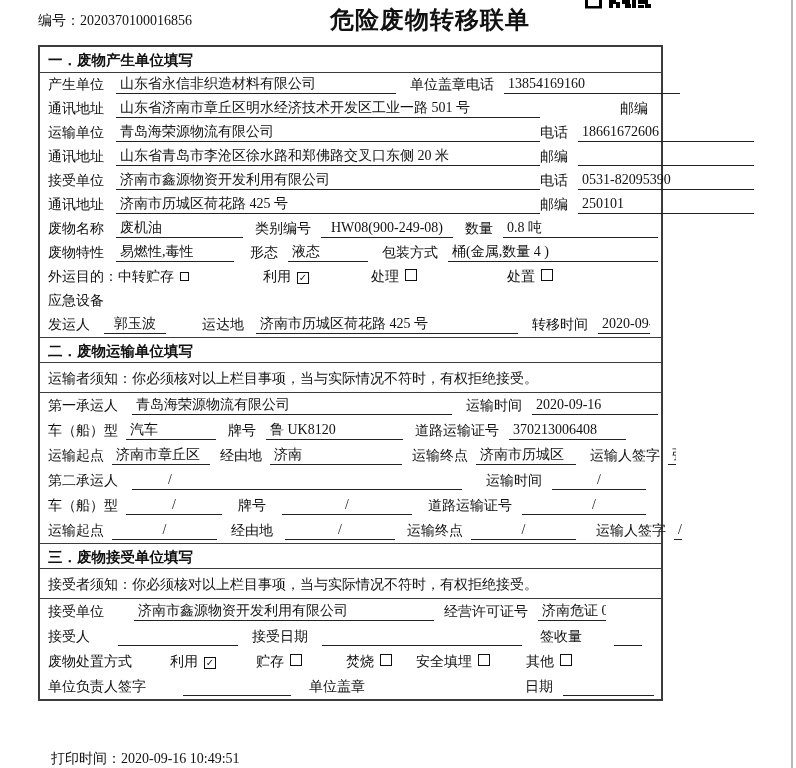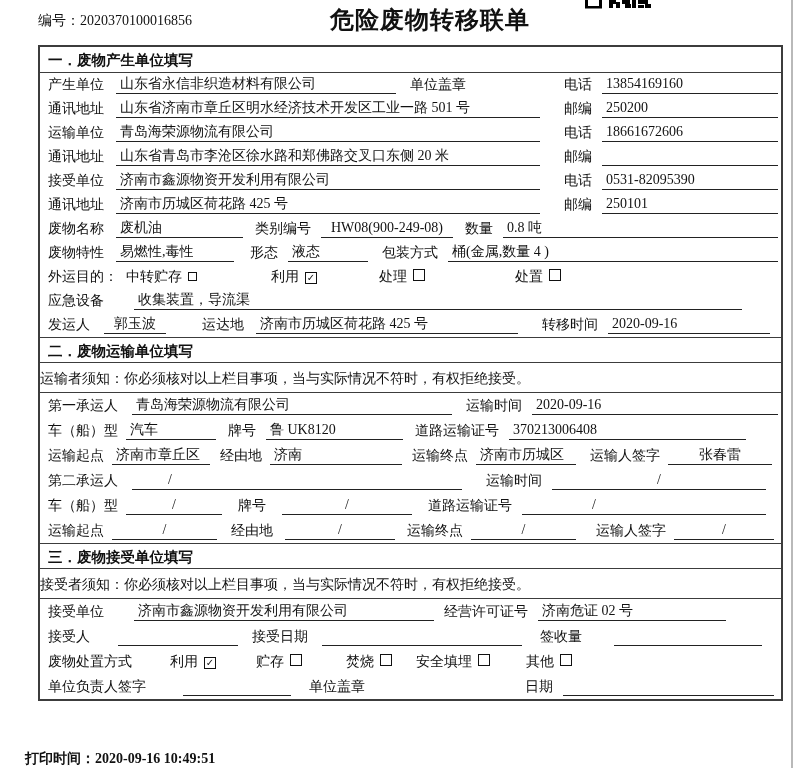--- a/index.html
+++ b/index.html
@@ -11,31 +11,31 @@
   
   .hdr{position:relative;height:44px;}
   .serial{position:absolute;left:38px;top:12px;white-space:nowrap;}
   .doc-title{
     position:absolute;left:330px;top:4px;font-family:"Liberation Sans","DejaVu Sans",sans-serif;
     font-weight:bold;font-size:24px;letter-spacing:1px;white-space:nowrap;
   }
   .qr{position:absolute;left:585px;top:0;}
   
   .form{
-    position:absolute;left:38px;top:45px;width:745px;box-sizing:border-box;
+    position:absolute;left:38px;top:45px;width:625px;box-sizing:border-box;
     border:2px solid #3c3c3c;background:#fff;
   }
   .sec-head{
     height:26px;box-sizing:border-box;padding:4px 8px 0 8px;
     font-family:"Liberation Sans","DejaVu Sans",sans-serif;font-weight:bold;font-size:14.5px;
     border-bottom:1.5px solid #3c3c3c;
   }
   .sec-head.mid{border-top:1.5px solid #3c3c3c;}
   .note{
-    height:30px;box-sizing:border-box;padding:7px 8px 0 0;border-bottom:1px solid #3c3c3c;
+    height:30px;box-sizing:border-box;padding:7px 8px 0 8px;border-bottom:1px solid #3c3c3c;
     white-space:nowrap;
   }
   .r{
     display:flex;align-items:flex-end;height:24px;box-sizing:border-box;
     padding:0 3px 3px 8px;white-space:nowrap;
   }
   .r.tall{height:25px;}
   .lbl{white-space:nowrap;flex:0 0 auto;}
   .val{
     border-bottom:1px solid #222;box-sizing:border-box;padding:0 4px;min-height:18px;
@@ -44,21 +44,21 @@
   .val.grow{flex:1 1 auto;}
   .val.ctr{text-align:center;}
   .sp{flex:0 0 auto;}
   .cb{
     display:inline-block;width:12px;height:12px;border:1px solid #111;box-sizing:border-box;
     font:10px/10px "DejaVu Sans",sans-serif;text-align:center;vertical-align:-1px;
     margin-left:6px;background:#fff;
   }
   .cb.sm{width:9px;height:9px;vertical-align:0;}
   .cbi{display:inline-flex;align-items:baseline;}
-  .ftr{position:absolute;left:25px;top:750px;white-space:nowrap;font-weight:bold;}
+  .ftr{position:absolute;left:51px;top:750px;white-space:nowrap;}
 </style>
 </head>
 <body>
 
 <div class="hdr">
   <div class="serial"><span>编号：</span><span>2020370100016856</span></div>
   <div class="doc-title">危险废物转移联单</div>
   <svg class="qr" width="66" height="9" viewBox="0 0 66 9">
     <g fill="#000">
       <rect x="0" y="0" width="3" height="8"></rect>
@@ -88,21 +88,20 @@
     <span class="sp" style="flex:1"></span>
     <span class="lbl" style="margin-right:10px">电话</span>
     <span class="val" style="width:176px">13854169160</span>
   </div>
 
   <div class="r">
     <span class="lbl" style="width:58px;margin-right:10px">通讯地址</span>
     <span class="val" style="width:424px">山东省济南市章丘区明水经济技术开发区工业一路 501 号</span>
     <span class="sp" style="flex:1"></span>
     <span class="lbl" style="margin-right:10px">邮编</span>
-    <span class="val" style="width:176px">250200</span>
   </div>
 
   <div class="r">
     <span class="lbl" style="width:58px;margin-right:10px">运输单位</span>
     <span class="val" style="width:424px">青岛海荣源物流有限公司</span>
     <span class="sp" style="flex:1"></span>
     <span class="lbl" style="margin-right:10px">电话</span>
     <span class="val" style="width:176px">18661672606</span>
   </div>
 
@@ -143,51 +142,50 @@
     <span class="lbl" style="width:58px;margin-right:10px">废物特性</span>
     <span class="val" style="width:118px">易燃性,毒性</span>
     <span class="lbl" style="margin-left:16px;margin-right:10px">形态</span>
     <span class="val" style="width:80px">液态</span>
     <span class="lbl" style="margin-left:14px;margin-right:10px">包装方式</span>
     <span class="val grow">桶(金属,数量  4 )</span>
   </div>
 
   <div class="r">
     <span class="lbl">外运目的：</span>
-    <span class="cbi" style="margin-left:8px">
+    <span class="cbi" style="">
       <span>中转贮存</span>
       <span class="cb sm"></span>
     </span>
     <span class="cbi" style="margin-left:74px">
       <span>利用</span>
       <span class="cb">✓</span>
     </span>
     <span class="cbi" style="margin-left:62px">
       <span>处理</span>
       <span class="cb"></span>
     </span>
     <span class="cbi" style="margin-left:90px">
       <span>处置</span>
       <span class="cb"></span>
     </span>
   </div>
 
 
 
   <div class="r">
-    <span class="lbl" style="margin-right:30px">应急设备</span>
-    <span class="val grow" style="margin-right:36px">收集装置，导流渠</span>
+    <span class="lbl" style="margin-right:14px">应急设备</span>
   </div>
 
   <div class="r">
     <span class="lbl" style="margin-right:14px">发运人</span>
     <span class="val ctr" style="width:62px">郭玉波</span>
     <span class="lbl" style="margin-left:36px;margin-right:12px">运达地</span>
     <span class="val" style="width:262px">济南市历城区荷花路 425 号</span>
-    <span class="lbl" style="margin-left:24px;margin-right:10px">转移时间</span>
+    <span class="lbl" style="margin-left:14px;margin-right:10px">转移时间</span>
     <span class="val grow" style="margin-right:8px">2020-09-16</span>
   </div>
 
   <div class="sec-head mid">二．废物运输单位填写</div>
   <div class="note">运输者须知：你必须核对以上栏目事项，当与实际情况不符时，有权拒绝接受。</div>
 
   <div class="r tall">
     <span class="lbl" style="margin-right:14px">第一承运人</span>
     <span class="val" style="width:320px">青岛海荣源物流有限公司</span>
     <span class="lbl" style="margin-left:14px;margin-right:10px">运输时间</span>

